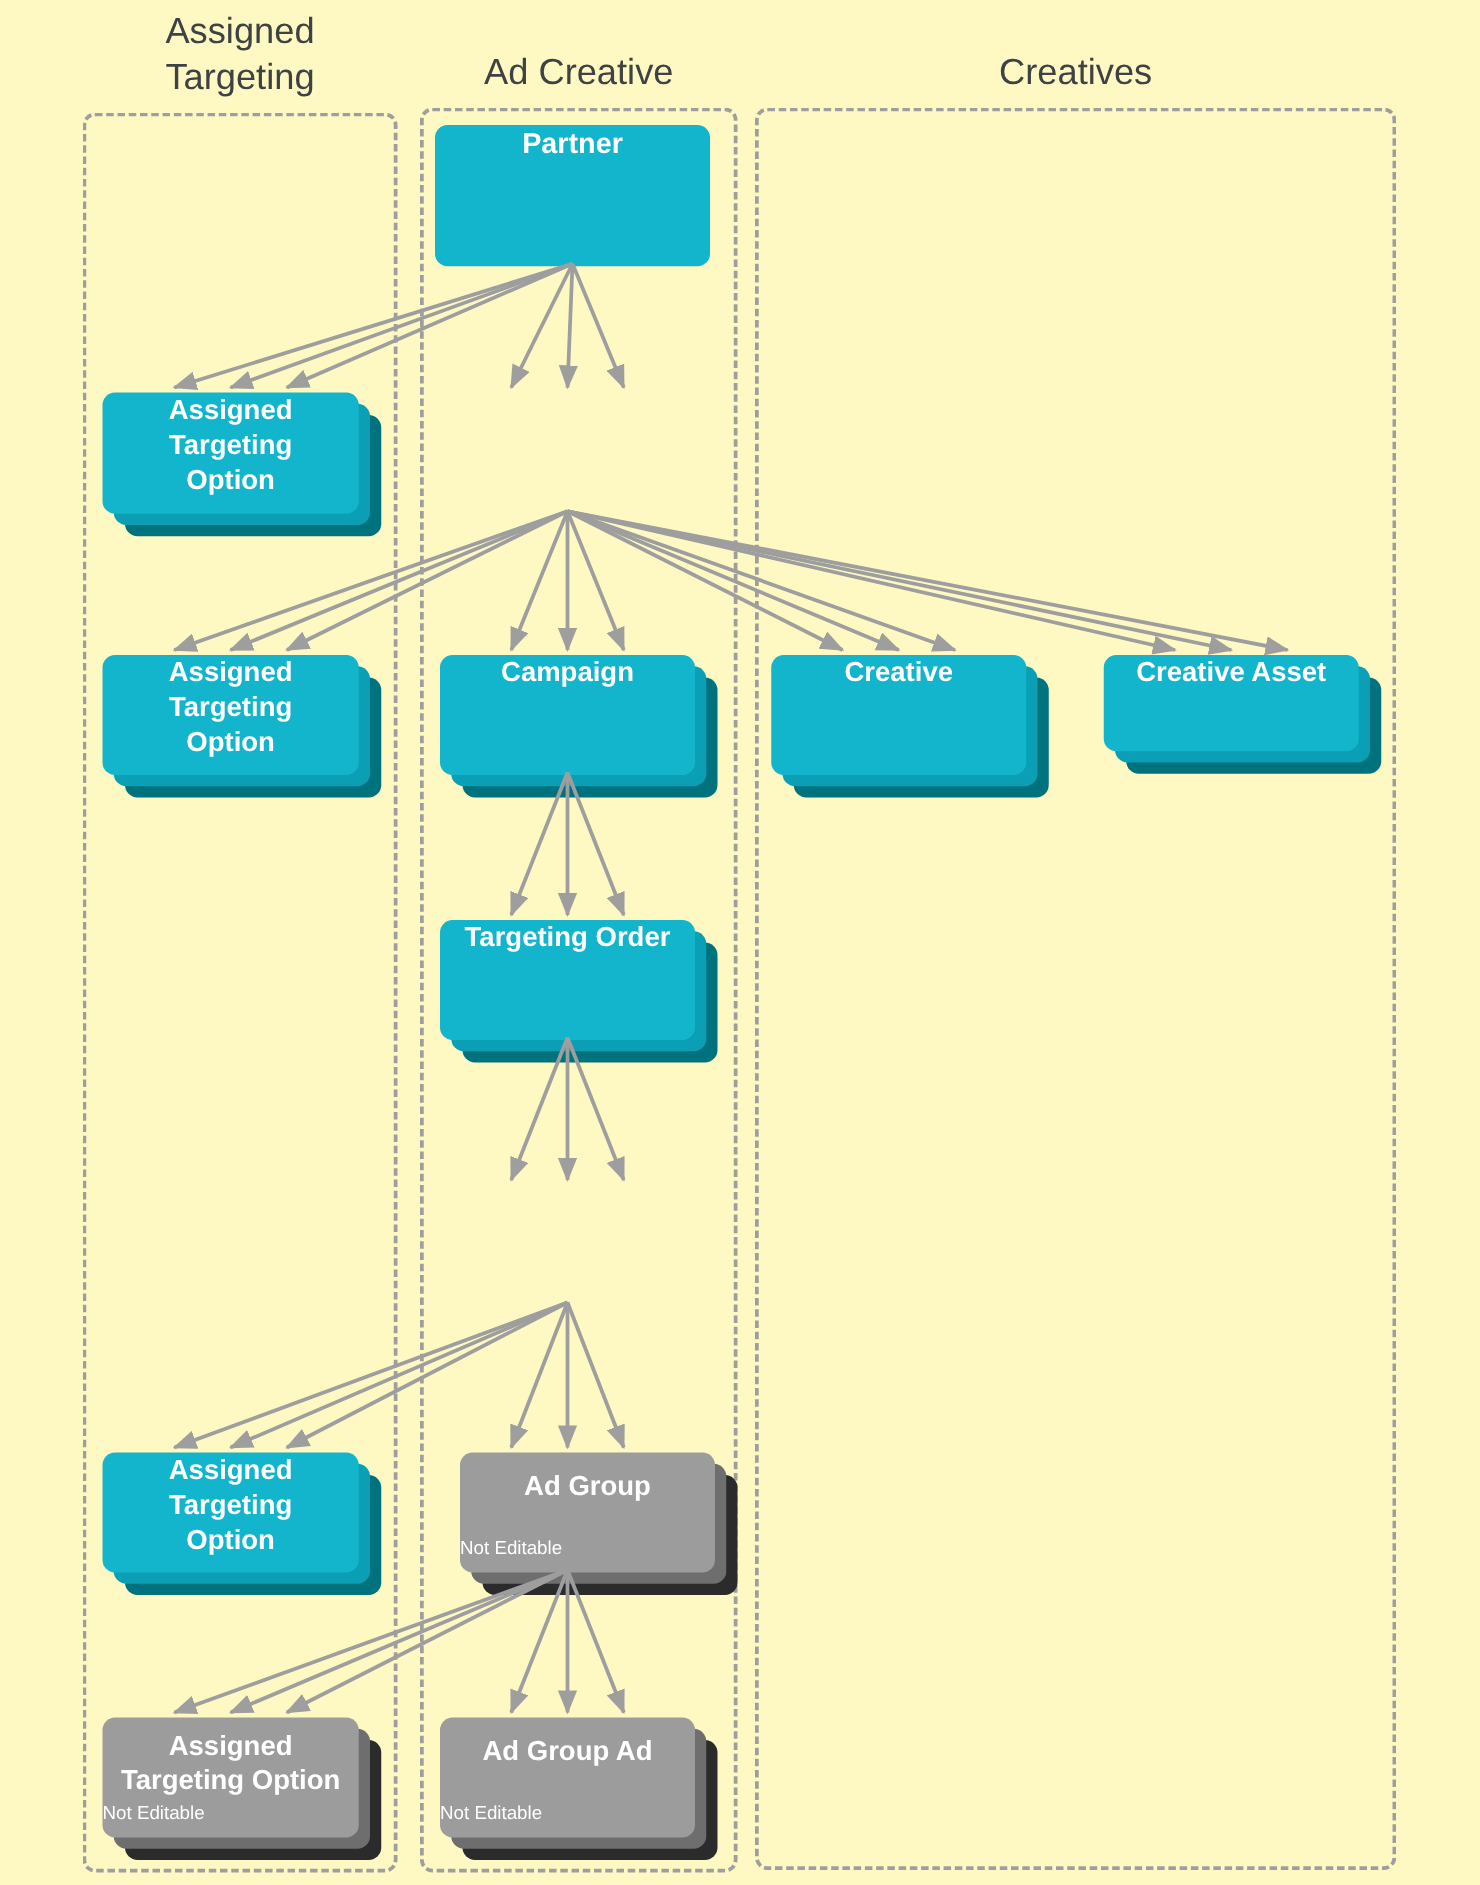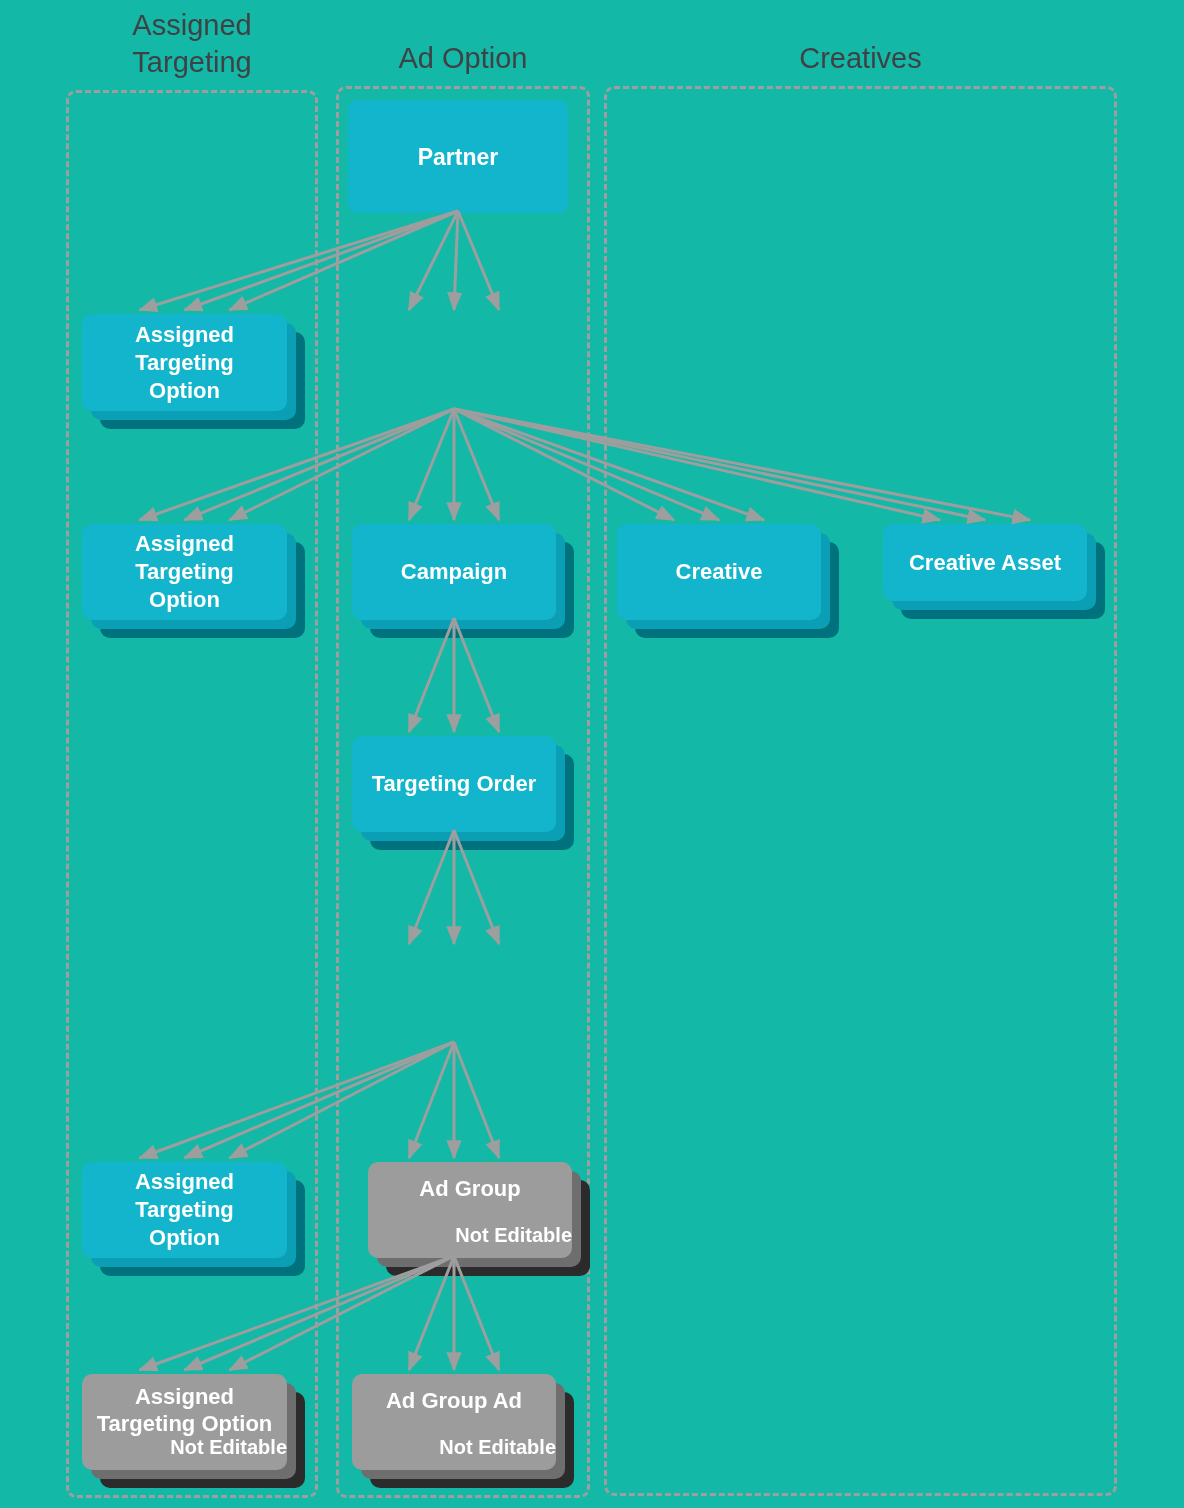--- a/index.html
+++ b/index.html
@@ -6,21 +6,21 @@
     margin: 0;
     padding: 0;
     background: #ffffff;
     font-family: "Liberation Sans", sans-serif;
   }
   #canvas {
     position: relative;
     width: 1184px;
     height: 1508px;
     overflow: hidden;
-    background: #14b8a6;
+    background: #fef9c3;
   }
   .column {
     position: absolute;
     box-sizing: border-box;
     border: 3px dashed var(--column-border, #9e9e9e);
     border-radius: 10px;
     z-index: 1;
   }
   .col-title {
     position: absolute;
@@ -39,21 +39,21 @@
   .layer2 { left: 9px; top: 9px; right: -9px; bottom: -9px; z-index: 2; }
   .layer3 { left: 18px; top: 18px; right: -18px; bottom: -18px; z-index: 1; }
   .front {
     position: absolute;
     inset: 0;
     border-radius: 10px;
     z-index: 3;
     display: flex;
     flex-direction: column;
     align-items: center;
-    justify-content: center;
+    justify-content: flex-start;
   }
   .node.cyan .front  { background: var(--cyan-front, #12b5cb); }
   .node.cyan .layer2 { background: var(--cyan-mid, #0a9fb5); }
   .node.cyan .layer3 { background: var(--cyan-back, #00727e); }
   .node.gray .front  { background: var(--gray-front, #9c9c9c); }
   .node.gray .layer2 { background: var(--gray-mid, #6e6e6e); }
   .node.gray .layer3 { background: var(--gray-back, #2b2b2b); }
   .label {
     color: var(--box-text, #ffffff);
     font-weight: bold;
@@ -65,24 +65,24 @@
   .node[data-name="node-partner"] .label { font-size: 23px; }
   .has-sub .front { justify-content: flex-start; }
   .has-sub:not(.multi) .front { padding-top: 13px; }
   .has-sub.multi .front { padding-top: 9px; }
   .has-sub.multi .label { line-height: 27px; }
   .sublabel {
     position: absolute;
     bottom: 11px;
     left: 0;
     width: 100%;
-    text-align: right;
+    text-align: left;
     color: var(--box-text, #ffffff);
-    font-weight: bold;
-    font-size: 20px;
+    font-weight: normal;
+    font-size: 15px;
   }
   #edges {
     position: absolute;
     inset: 0;
     z-index: 5;
     pointer-events: none;
   }
   #edges line {
     stroke: var(--arrow, #9e9e9e);
     stroke-width: 3;
@@ -132,21 +132,21 @@
       <line x1="454" y1="1256" x2="184.5" y2="1370" marker-end="url(#arrowhead)" data-name="edge-ad-group-to-ato-not-editable"></line>
       <line x1="454" y1="1256" x2="229.5" y2="1370" marker-end="url(#arrowhead)" data-name="edge-ad-group-to-ato-not-editable"></line>
       <line x1="454" y1="1256" x2="409" y2="1370" marker-end="url(#arrowhead)" data-name="edge-ad-group-to-ad-group-ad"></line>
       <line x1="454" y1="1256" x2="454" y2="1370" marker-end="url(#arrowhead)" data-name="edge-ad-group-to-ad-group-ad"></line>
       <line x1="454" y1="1256" x2="499" y2="1370" marker-end="url(#arrowhead)" data-name="edge-ad-group-to-ad-group-ad"></line>
     </svg>
 <div class="column" data-name="column-assigned-targeting" style="left: 66px; top: 90px; width: 252px; height: 1408px;"></div>
     <div class="col-title" data-name="column-title-assigned-targeting" style="left: 66px; top: 7px; width: 252px;">Assigned
 Targeting</div>
     <div class="column" data-name="column-ad-serving" style="left: 336px; top: 86px; width: 254px; height: 1412px;"></div>
-    <div class="col-title" data-name="column-title-ad-serving" style="left: 336px; top: 40px; width: 254px;">Ad Option</div>
+    <div class="col-title" data-name="column-title-ad-serving" style="left: 336px; top: 40px; width: 254px;">Ad Creative</div>
     <div class="column" data-name="column-creatives" style="left: 604px; top: 86px; width: 513px; height: 1410px;"></div>
     <div class="col-title" data-name="column-title-creatives" style="left: 604px; top: 40px; width: 513px;">Creatives</div>
     <div class="node cyan" data-name="node-partner" style="left: 348px; top: 100px; width: 220px; height: 113px;">
       <div class="front" data-name="node-face">
         <span class="label" data-name="node-label">Partner</span>
       </div>
     </div>
     <div class="node cyan" data-name="node-ato-1" style="left: 82px; top: 314px; width: 205px; height: 97px;">
       <div class="layer layer3" data-name="stack-layer-back"></div>
       <div class="layer layer2" data-name="stack-layer-mid"></div>

